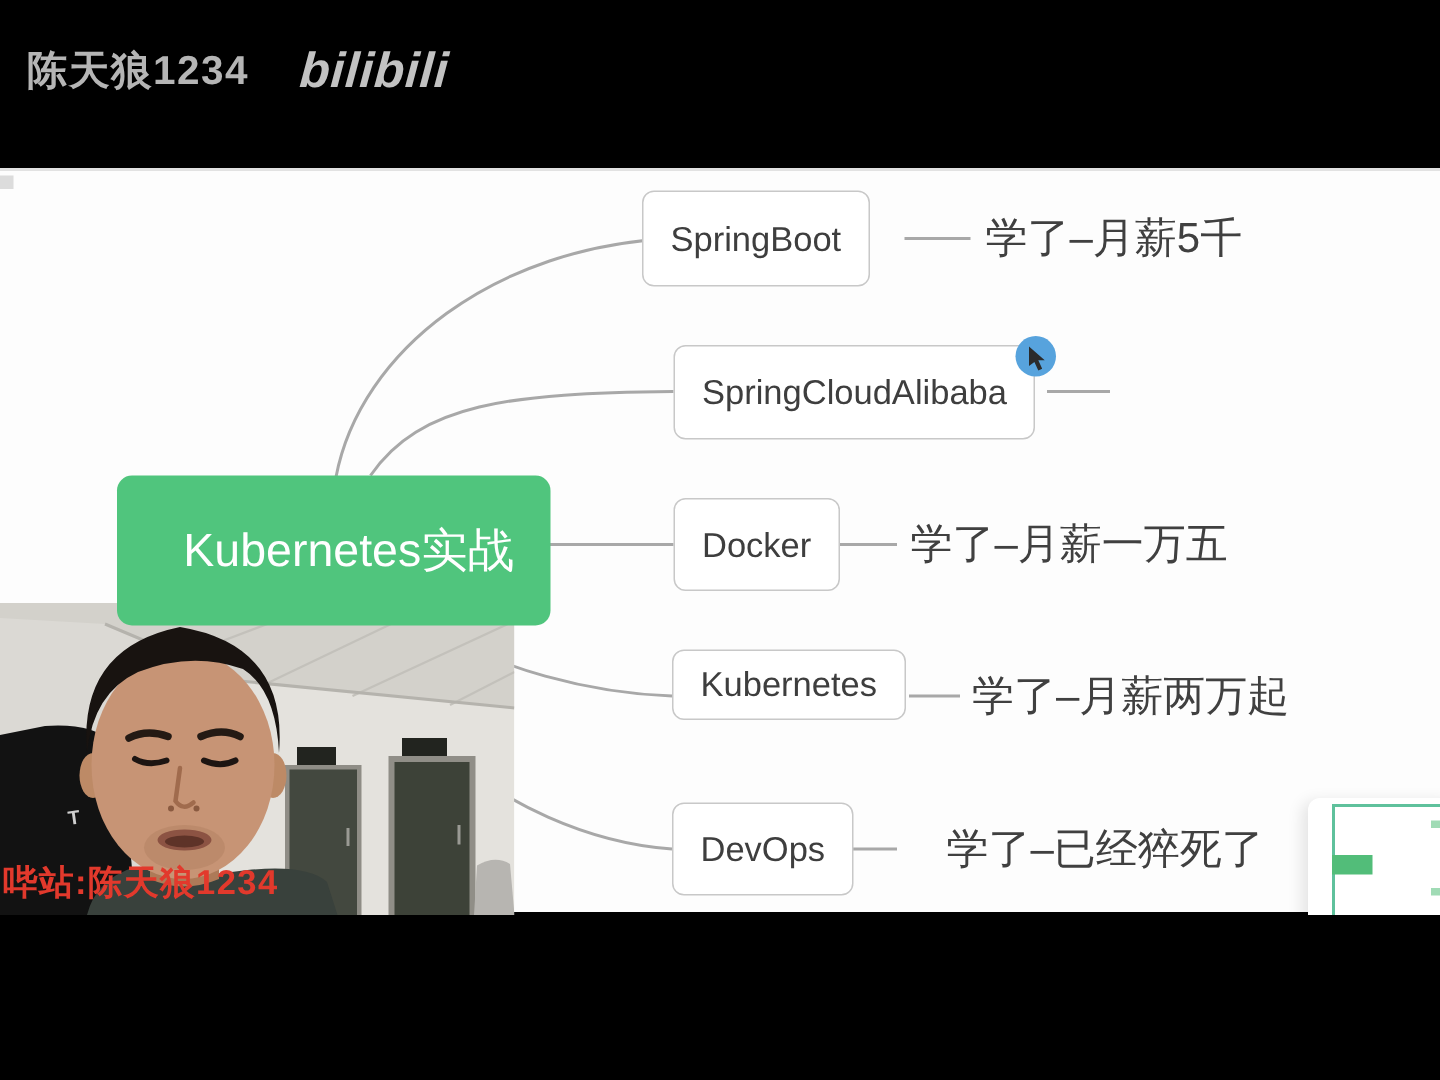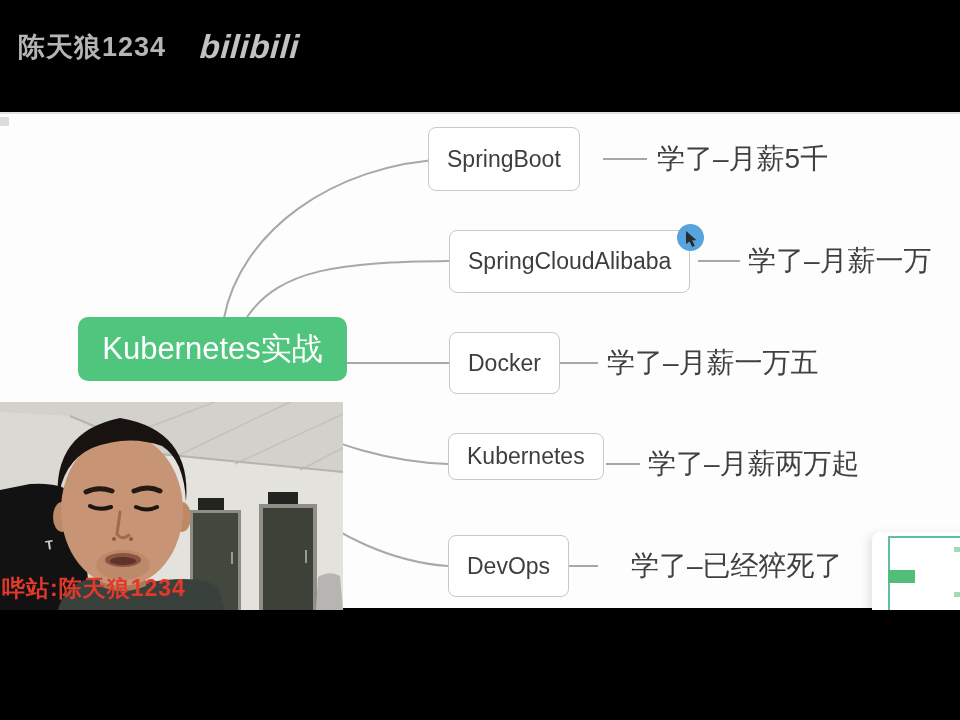--- a/index.html
+++ b/index.html
@@ -26,23 +26,23 @@
   .n-sb{left:428px;top:13px;height:64px;}
   .n-sca{left:449px;top:116px;height:63px;}
   .n-docker{left:449px;top:218px;height:62px;}
   .n-k8s{left:448px;top:319px;height:47px;}
   .n-devops{left:448px;top:421px;height:62px;}
 
   .leaf{position:absolute;z-index:2;font-size:28px;line-height:34px;color:#404040;font-weight:500;white-space:nowrap;}
   .l1{left:657px;top:28px;} .l2{left:748px;top:130px;} .l3{left:607px;top:232px;}
   .l4{left:648px;top:333px;} .l5{left:631px;top:435px;}
 
-  .root-node{position:absolute;left:78px;top:203px;width:269px;height:64px;z-index:5;
+  .root-node{position:absolute;left:78px;top:203px;width:269px;height:100px;z-index:5;
              border-radius:10px;display:flex;align-items:center;justify-content:center;
-             color:#fff;font-size:31px;}
+             color:#fff;font-size:31px;padding-left:20px;}
 
   
   .webcam{position:absolute;left:0;top:288px;width:343px;height:208px;z-index:4;overflow:hidden;}
   .cam-caption{position:absolute;left:2px;bottom:6px;z-index:5;font-size:23px;font-weight:bold;
                letter-spacing:1px;white-space:nowrap;}
 
   
   .minimap{position:absolute;left:872px;top:418px;width:100px;height:90px;z-index:4;background:#fff;
            border-radius:8px 0 0 0;box-shadow:-4px 2px 10px rgba(0,0,0,.10);}
   .mm-viewport{position:absolute;left:16px;top:4px;width:90px;height:86px;
@@ -85,21 +85,20 @@
       </g>
     </svg>
 
     <div class="node n-sb">SpringBoot</div>
     <div class="node n-docker">Docker</div>
     <div class="node n-sca">SpringCloudAlibaba</div>
     <div class="node n-k8s">Kubernetes</div>
     <div class="node n-devops">DevOps</div>
 
     <div class="leaf l1">学了–月薪5千</div>
-    <div class="leaf l2">学了–月薪一万</div>
     <div class="leaf l3">学了–月薪一万五</div>
     <div class="leaf l4">学了–月薪两万起</div>
     <div class="leaf l5">学了–已经猝死了</div>
 
     <div class="webcam">
       <svg width="343" height="208" viewBox="0 0 343 208">
         <rect width="343" height="208" fill="#e4e2dd"></rect>
         <rect width="120" height="208" fill="#dbd9d4"></rect>
 
         <g>

